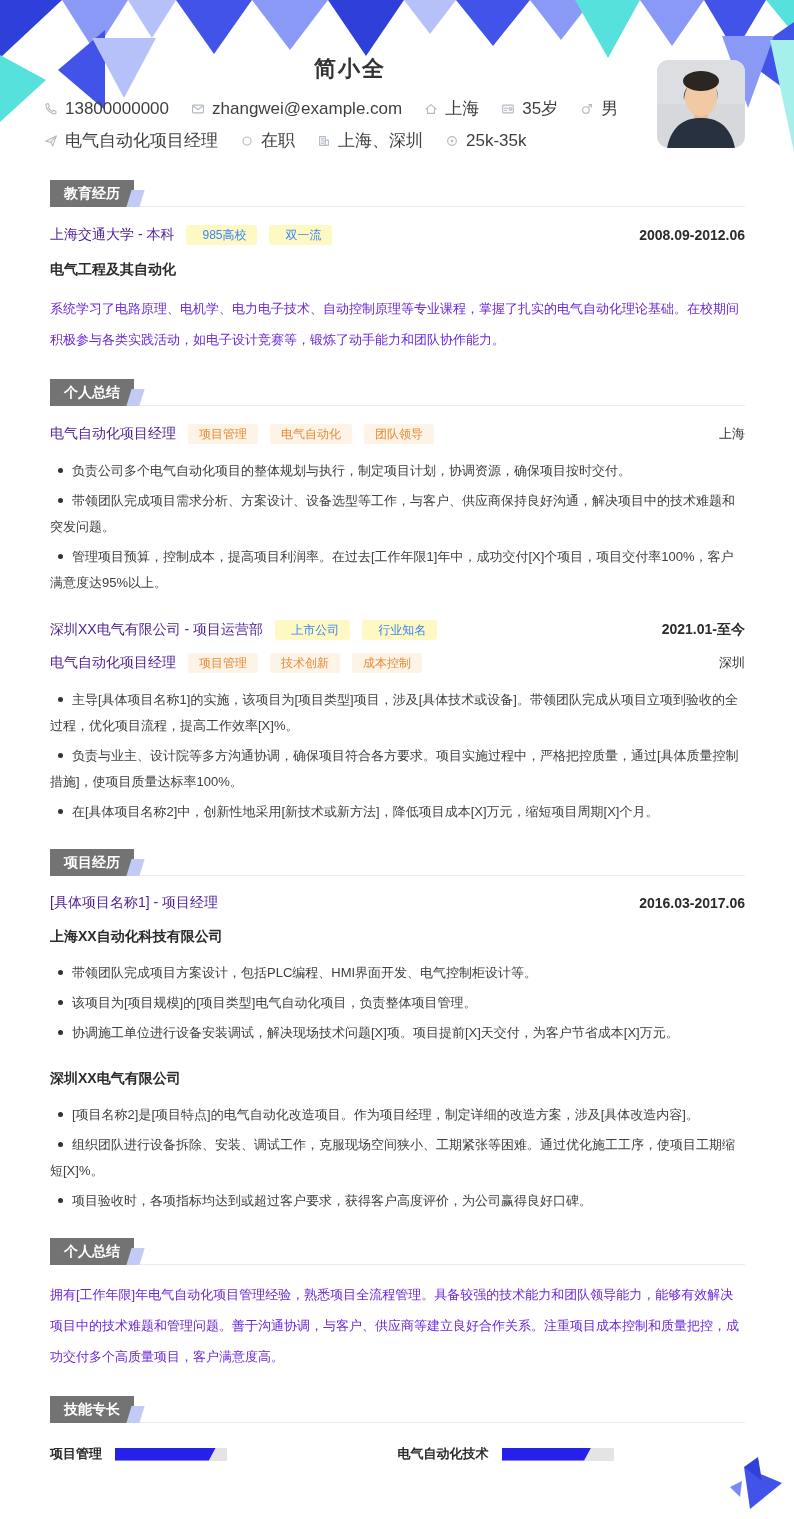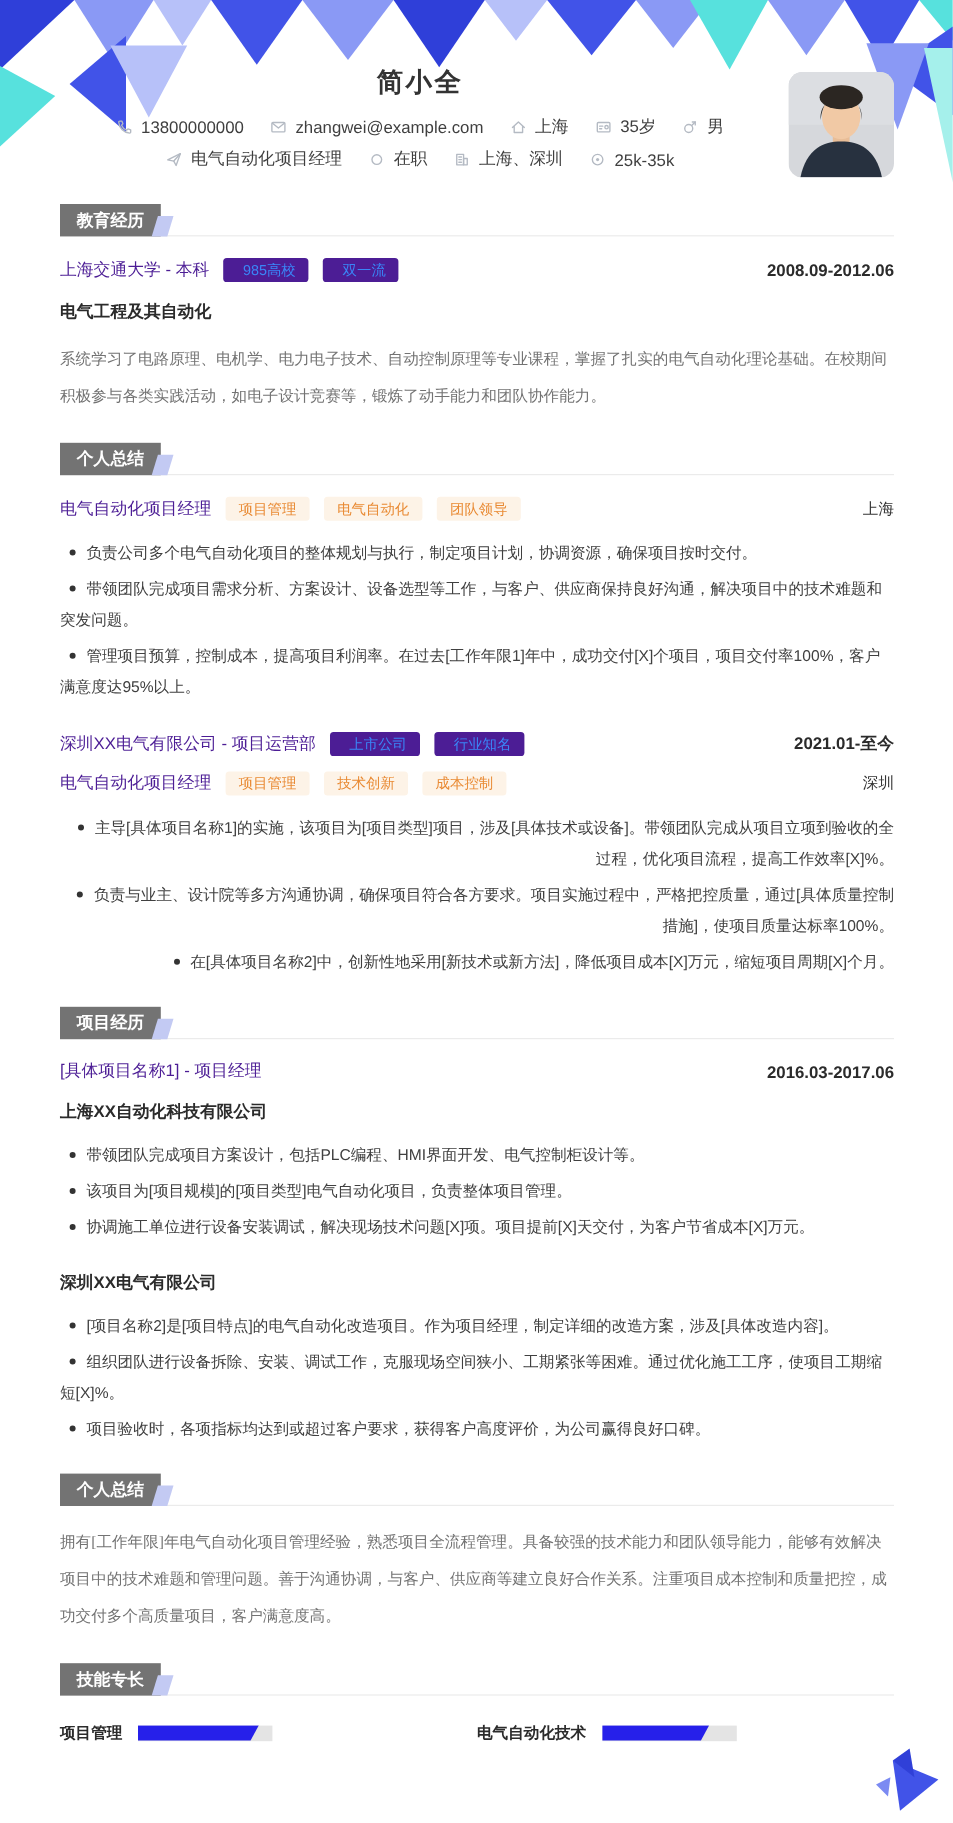--- a/index.html
+++ b/index.html
@@ -9,48 +9,48 @@
     background:#ffffff;
     font-family:"Liberation Sans","DejaVu Sans",sans-serif;
     color:#404040;
   }
   
   .band { position:absolute; top:0; left:0; width:794px; height:170px; pointer-events:none; }
   .corner-decor { position:absolute; right:6px; bottom:4px; width:70px; height:66px; pointer-events:none; }
   
   .header-area { position:relative; padding-top:54px; margin:0 138px 0 44px; text-align:center; }
   .name { font-size:22px; font-weight:bold; color:#333; letter-spacing:2px; line-height:30px; }
-  .contact-row { margin-top:13px; font-size:14px; color:#3f3f3f; display:flex; justify-content:center; gap:22px; align-items:center; }
+  .contact-row { margin-top:13px; font-size:17px; color:#3f3f3f; display:flex; gap:22px; align-items:center; }
   .contact-row + .contact-row { margin-top:9px; }
   .ci { display:inline-flex; align-items:center; gap:7px; white-space:nowrap; }
   .ci svg { width:14px; height:14px; flex:none; }
   .avatar { position:absolute; top:60px; right:49px; width:88px; height:88px; border-radius:12px; overflow:hidden; }
   
   .content { position:relative; margin:28px 49px 0 50px; }
   .section { margin-top:24px; }
   .section:first-child { margin-top:0; }
   .sec-head { position:relative; border-bottom:1px solid #ebebeb; height:27px; }
   .badge { position:absolute; left:0; bottom:-1px; background:#737373; color:#fff; font-size:14px; font-weight:bold;
            padding:5px 14px 6px; line-height:16px; z-index:1; }
   .badge::after { content:""; position:absolute; right:-8px; bottom:0; width:13px; height:17px;
                   background:#c3caf3; transform:skewX(-17deg); z-index:-1; }
   .entry { margin-top:18px; }
   .entry-head { display:flex; justify-content:space-between; align-items:center; }
   .entry-left { display:flex; align-items:center; gap:12px; }
   .entry-title { font-size:14px; font-weight:normal; color:#4c1d95; }
   .date { font-size:14px; font-weight:bold; color:#2b2b2b; }
   .loc { font-size:13px; color:#333; }
   .tag { font-size:12px; padding:3px 11px; border-radius:3px; line-height:14px; white-space:nowrap; }
-  .tag-blue { background:#4c1d95; color:#3a86f7;padding-left:16px; }
+  .tag-blue { background:#fef9c3; color:#3a86f7;padding-left:16px; }
   .tag-orange { background:#fdf3e7; color:#e98a33; }
   .role-line { margin-top:13px; }
   .bullets { list-style:none; margin:14px 0 0; padding:0; }
   .bullets li { font-size:13px; line-height:26px; color:#404040; margin-bottom:4px; }
   .dot { display:inline-block; width:5px; height:5px; border-radius:50%; background:#333; margin:0 9px 3px 8px; vertical-align:middle; }
-  .para { font-size:13px; line-height:31px; color:#737373; margin-top:14px;font-family:Liberation Serif, serif; }
+  .para { font-size:13px; line-height:31px; color:#6d28d9; margin-top:14px; }
   .edu-major { font-size:14px; font-weight:bold; color:#2b2b2b; margin-top:16px; }
   
   .skills-grid { display:grid; grid-template-columns:1fr 1fr; row-gap:21px; margin-top:22px; }
   .skill { display:flex; align-items:center; gap:13px; }
   .skill-label { font-size:13px; font-weight:bold; color:#2b2b2b; white-space:nowrap; }
   .track { width:112px; height:13px; background:#e4e4e4; flex:none; }
   .fill { height:100%; background:#2620ea; clip-path:polygon(0 0,100% 0,calc(100% - 7px) 100%,0 100%); }
   .icon-g { stroke:#b4bac3; fill:none; stroke-width:1.3; stroke-linecap:round; stroke-linejoin:round; }
 </style>
 </head>
@@ -201,21 +201,21 @@
         </div>
         <span class="loc">上海</span>
       </div>
       <ul class="bullets">
         <li><span class="dot"></span><span>负责公司多个电气自动化项目的整体规划与执行，制定项目计划，协调资源，确保项目按时交付。</span></li>
         <li><span class="dot"></span><span>带领团队完成项目需求分析、方案设计、设备选型等工作，与客户、供应商保持良好沟通，解决项目中的技术难题和突发问题。</span></li>
         <li><span class="dot"></span><span>管理项目预算，控制成本，提高项目利润率。在过去[工作年限1]年中，成功交付[X]个项目，项目交付率100%，客户满意度达95%以上。</span></li>
       </ul>
     </div>
 
-    <div class="entry" style="margin-top:24px;text-align:right;">
+    <div class="entry" style="margin-top:24px;">
       <div class="entry-head">
         <div class="entry-left">
           <span class="entry-title">深圳XX电气有限公司 - 项目运营部</span>
           <span class="tag tag-blue">上市公司</span>
           <span class="tag tag-blue">行业知名</span>
         </div>
         <span class="date">2021.01-至今</span>
       </div>
       <div class="entry-head role-line">
         <div class="entry-left">

